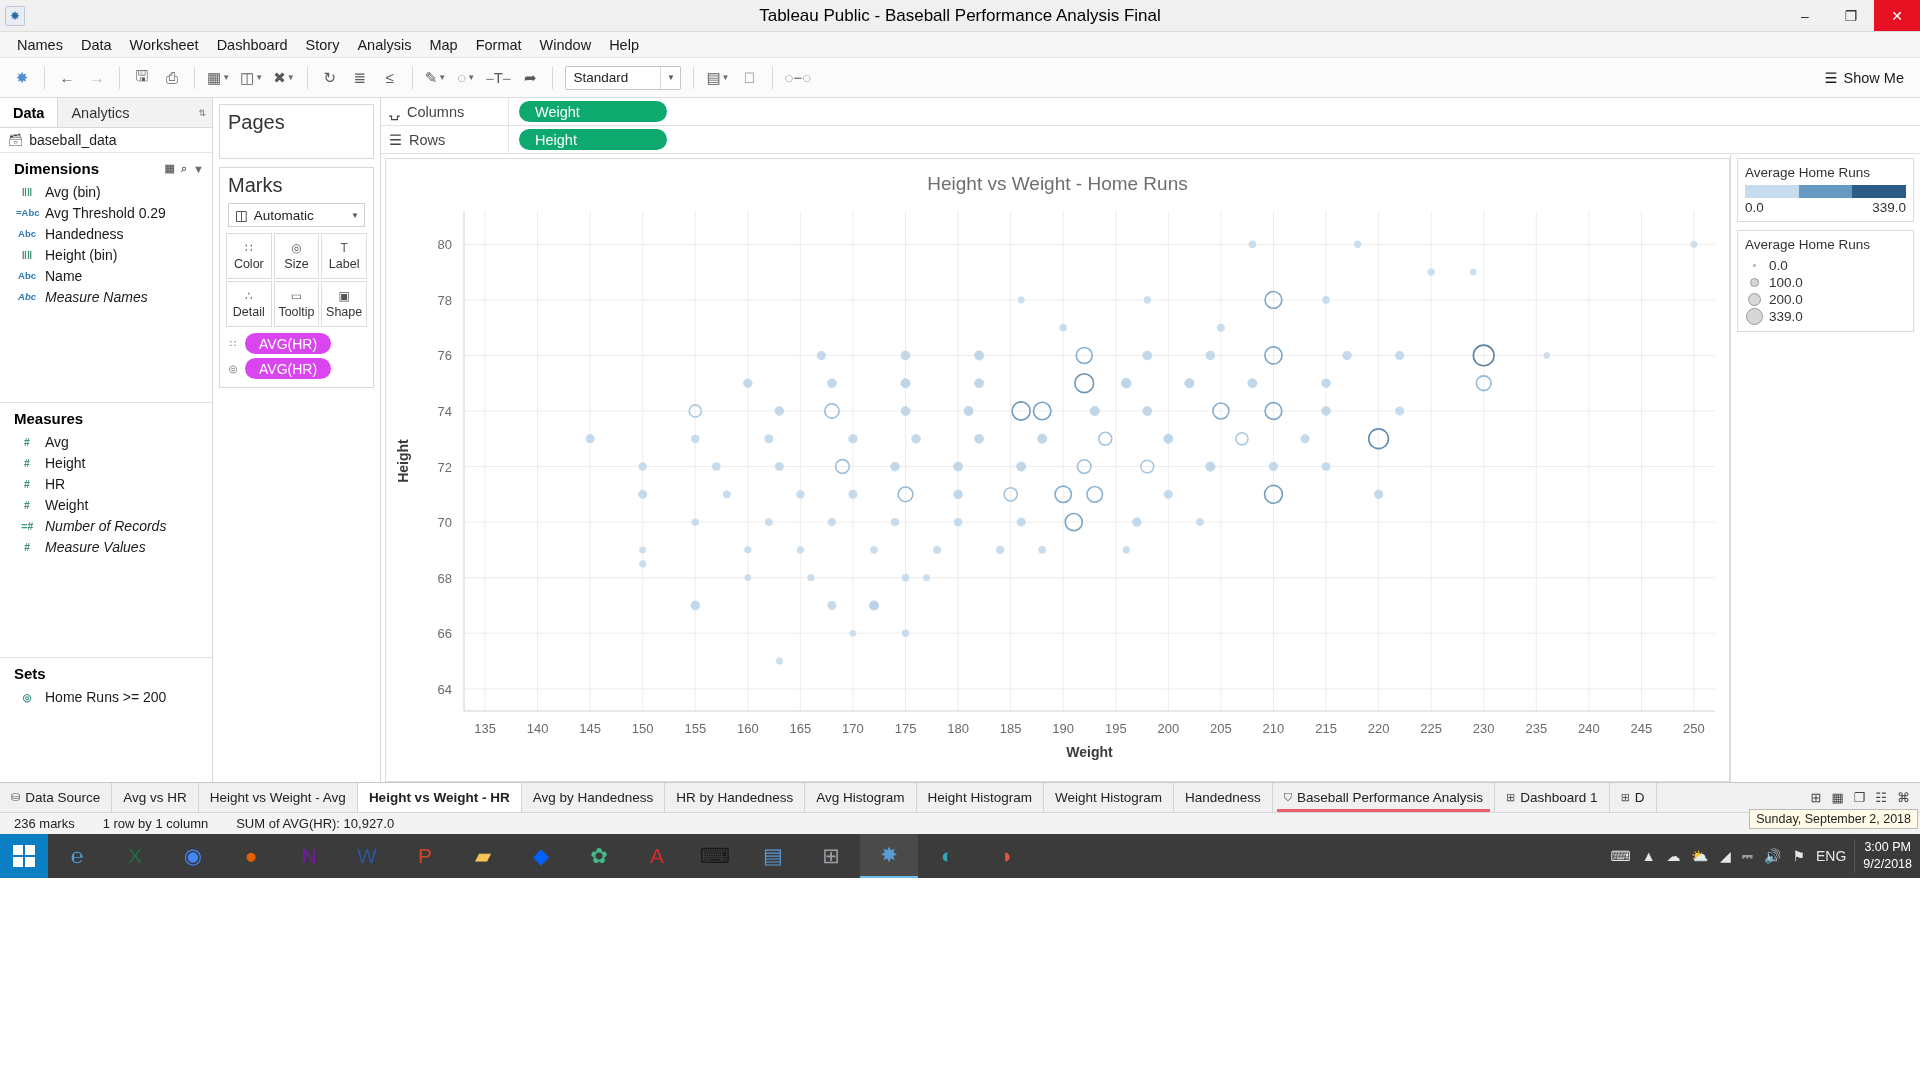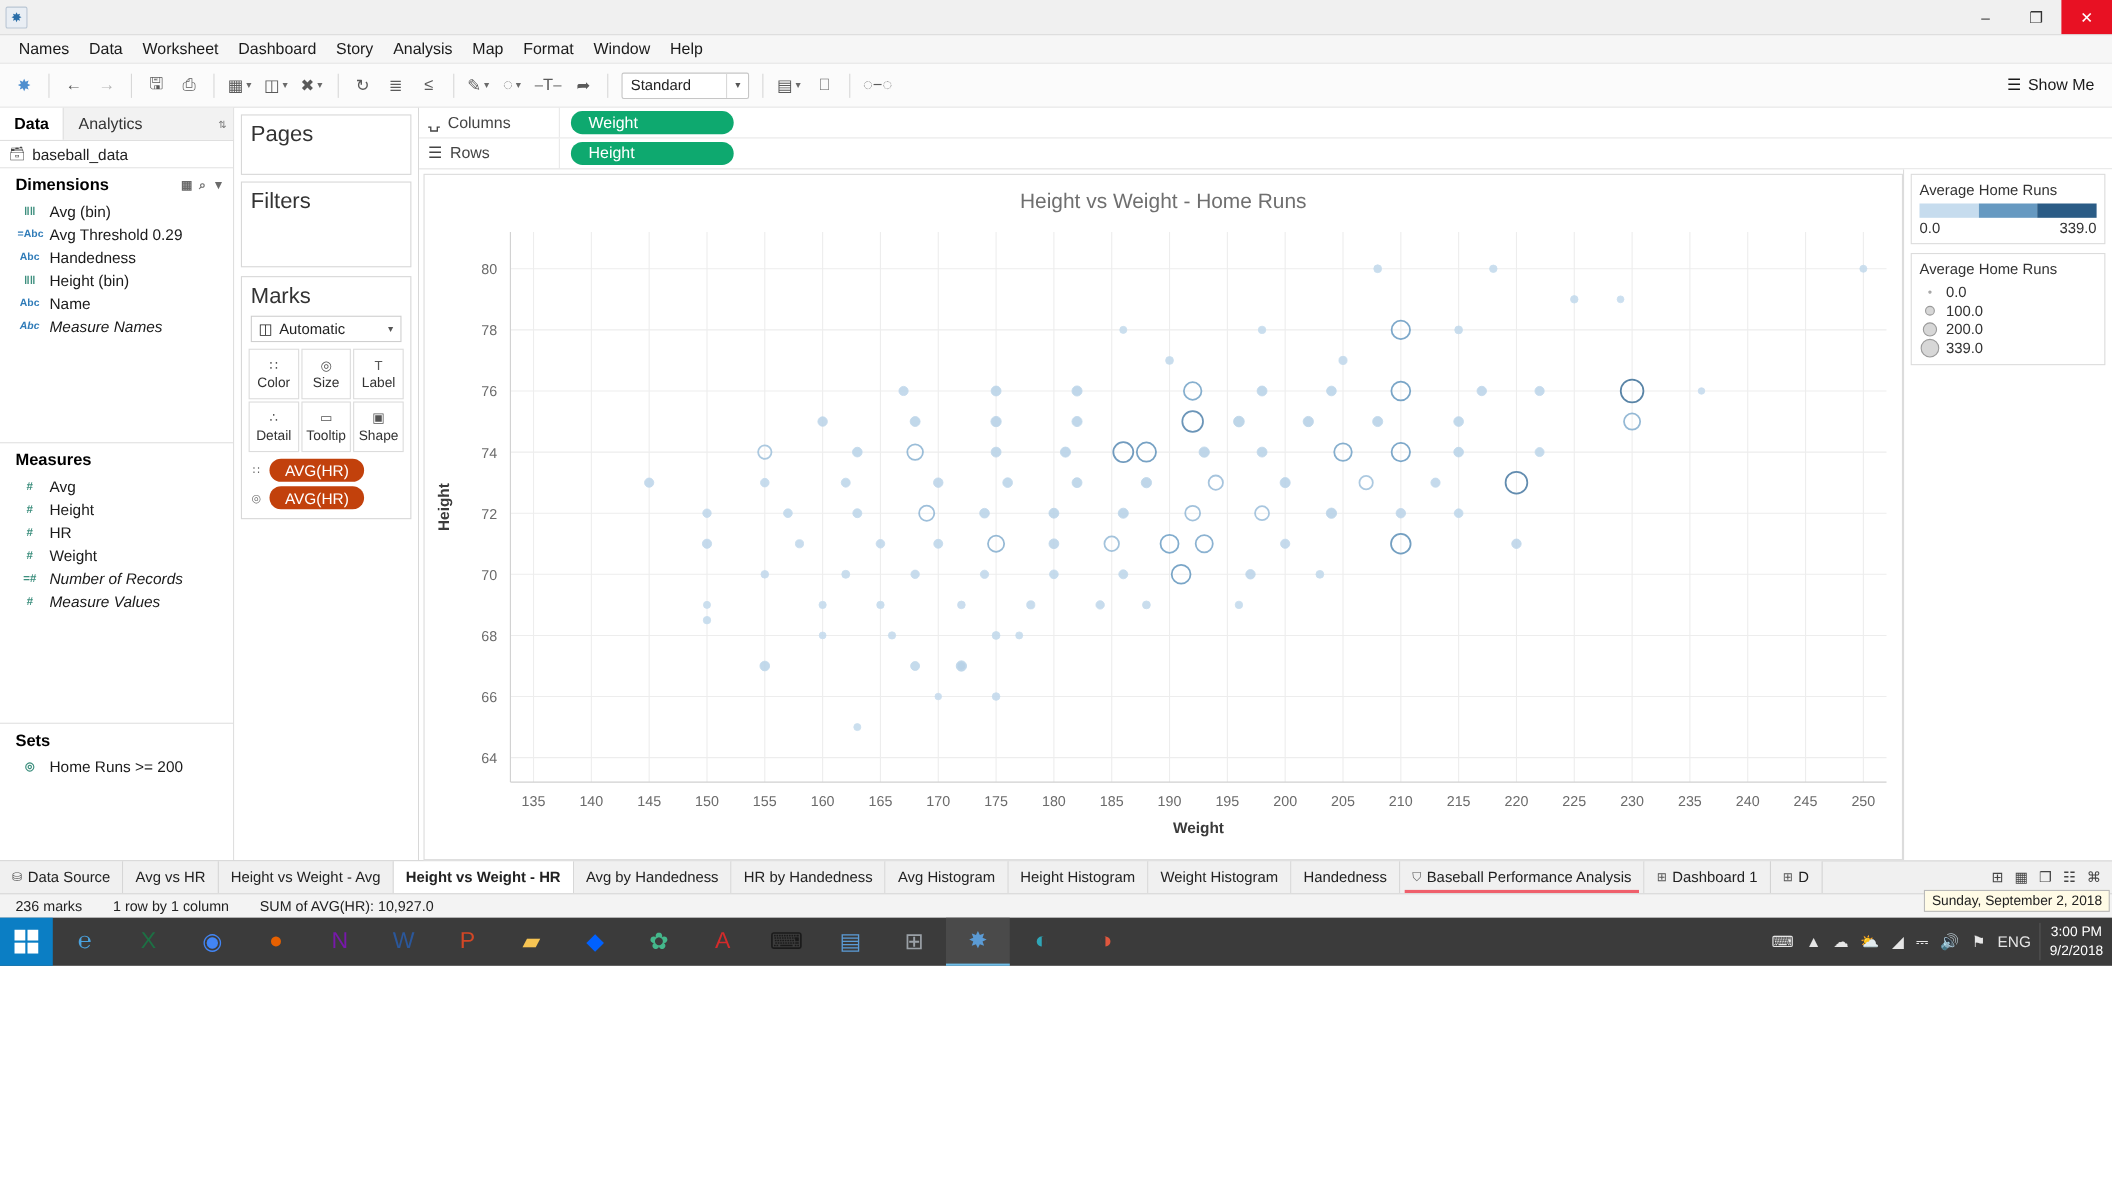--- a/index.html
+++ b/index.html
@@ -114,21 +114,21 @@
   .mark-btn .mico { font-size: 12px; color: #555; line-height: 1; }
   .marks-pills { padding: 6px 6px 8px 6px; display: flex;
                  flex-direction: column; gap: 4px; }
   .mpill-row { display: flex; align-items: center; gap: 5px; }
   .mpill-row .mico { width: 14px; font-size: 10px; color: #666; text-align: center; }
   .pill {
     background: #1e9e72; color: #fff; border-radius: 11px; height: 21px;
     display: inline-flex; align-items: center; padding: 0 14px;
     font-size: 14px; white-space: nowrap;
   }
-  .pill.green { background: #c2410c; }
+  .pill.green { background: #d946ef; }
 
   
   #sheet { flex: 1; display: flex; flex-direction: column; background: #fff; }
   .shelf-row { display: flex; align-items: center; height: 28px;
                border-bottom: 1px solid #e2e2e2; background: #fff; }
   .shelf-label { width: 128px; display: flex; align-items: center; gap: 7px;
                  padding-left: 8px; font-size: 14.5px; color: #444;
                  border-right: 1px solid #e8e8e8; height: 100%; }
   .shelf-drop { padding-left: 10px; display: flex; align-items: center; }
   .shelf-pill { background: #0ea96f; color: #fff; border-radius: 11px;
@@ -189,20 +189,21 @@
   #tray { margin-left: auto; display: flex; align-items: center; gap: 11px;
           padding-right: 8px; color: #e6e6e6; font-size: 14px; }
   #clock { text-align: center; font-size: 12.5px; color: #fff; line-height: 1.35;
            padding: 0 8px; border-left: 1px solid #555; }
 </style>
 </head>
 <body>
 
 <div id="titlebar">
   <div id="app-icon">✸</div>
+  <div id="window-title">Tableau Public - Baseball Performance Analysis Final</div>
   <div id="win-btns">
     <div class="win-btn">–</div>
     <div class="win-btn">❐</div>
     <div class="win-btn close">✕</div>
   </div>
 </div>
 
 <div id="menubar">
     <div class="menu-item">Names</div>
     <div class="menu-item">Data</div>
@@ -344,23 +345,20 @@
         <div class="field-row">
           <span class="ic">◎</span>
           <span>Home Runs &gt;= 200</span>
         </div>
       </div>
   </div>
 
   <div id="shelfcol">
     <div class="card" id="pages-card">
       <div class="card-title">Pages</div>
-    </div>
-    <div class="card" id="filters-card">
-      <div class="card-title">Filters</div>
     </div>
     <div class="card" id="marks-card">
       <div class="card-title">Marks</div>
       <div id="marks-type">
         <span>◫</span>
         <span>Automatic</span>
         <span class="arrow">▼</span>
       </div>
       <div class="mark-grid" id="mark-grid">
           <div class="mark-btn">

